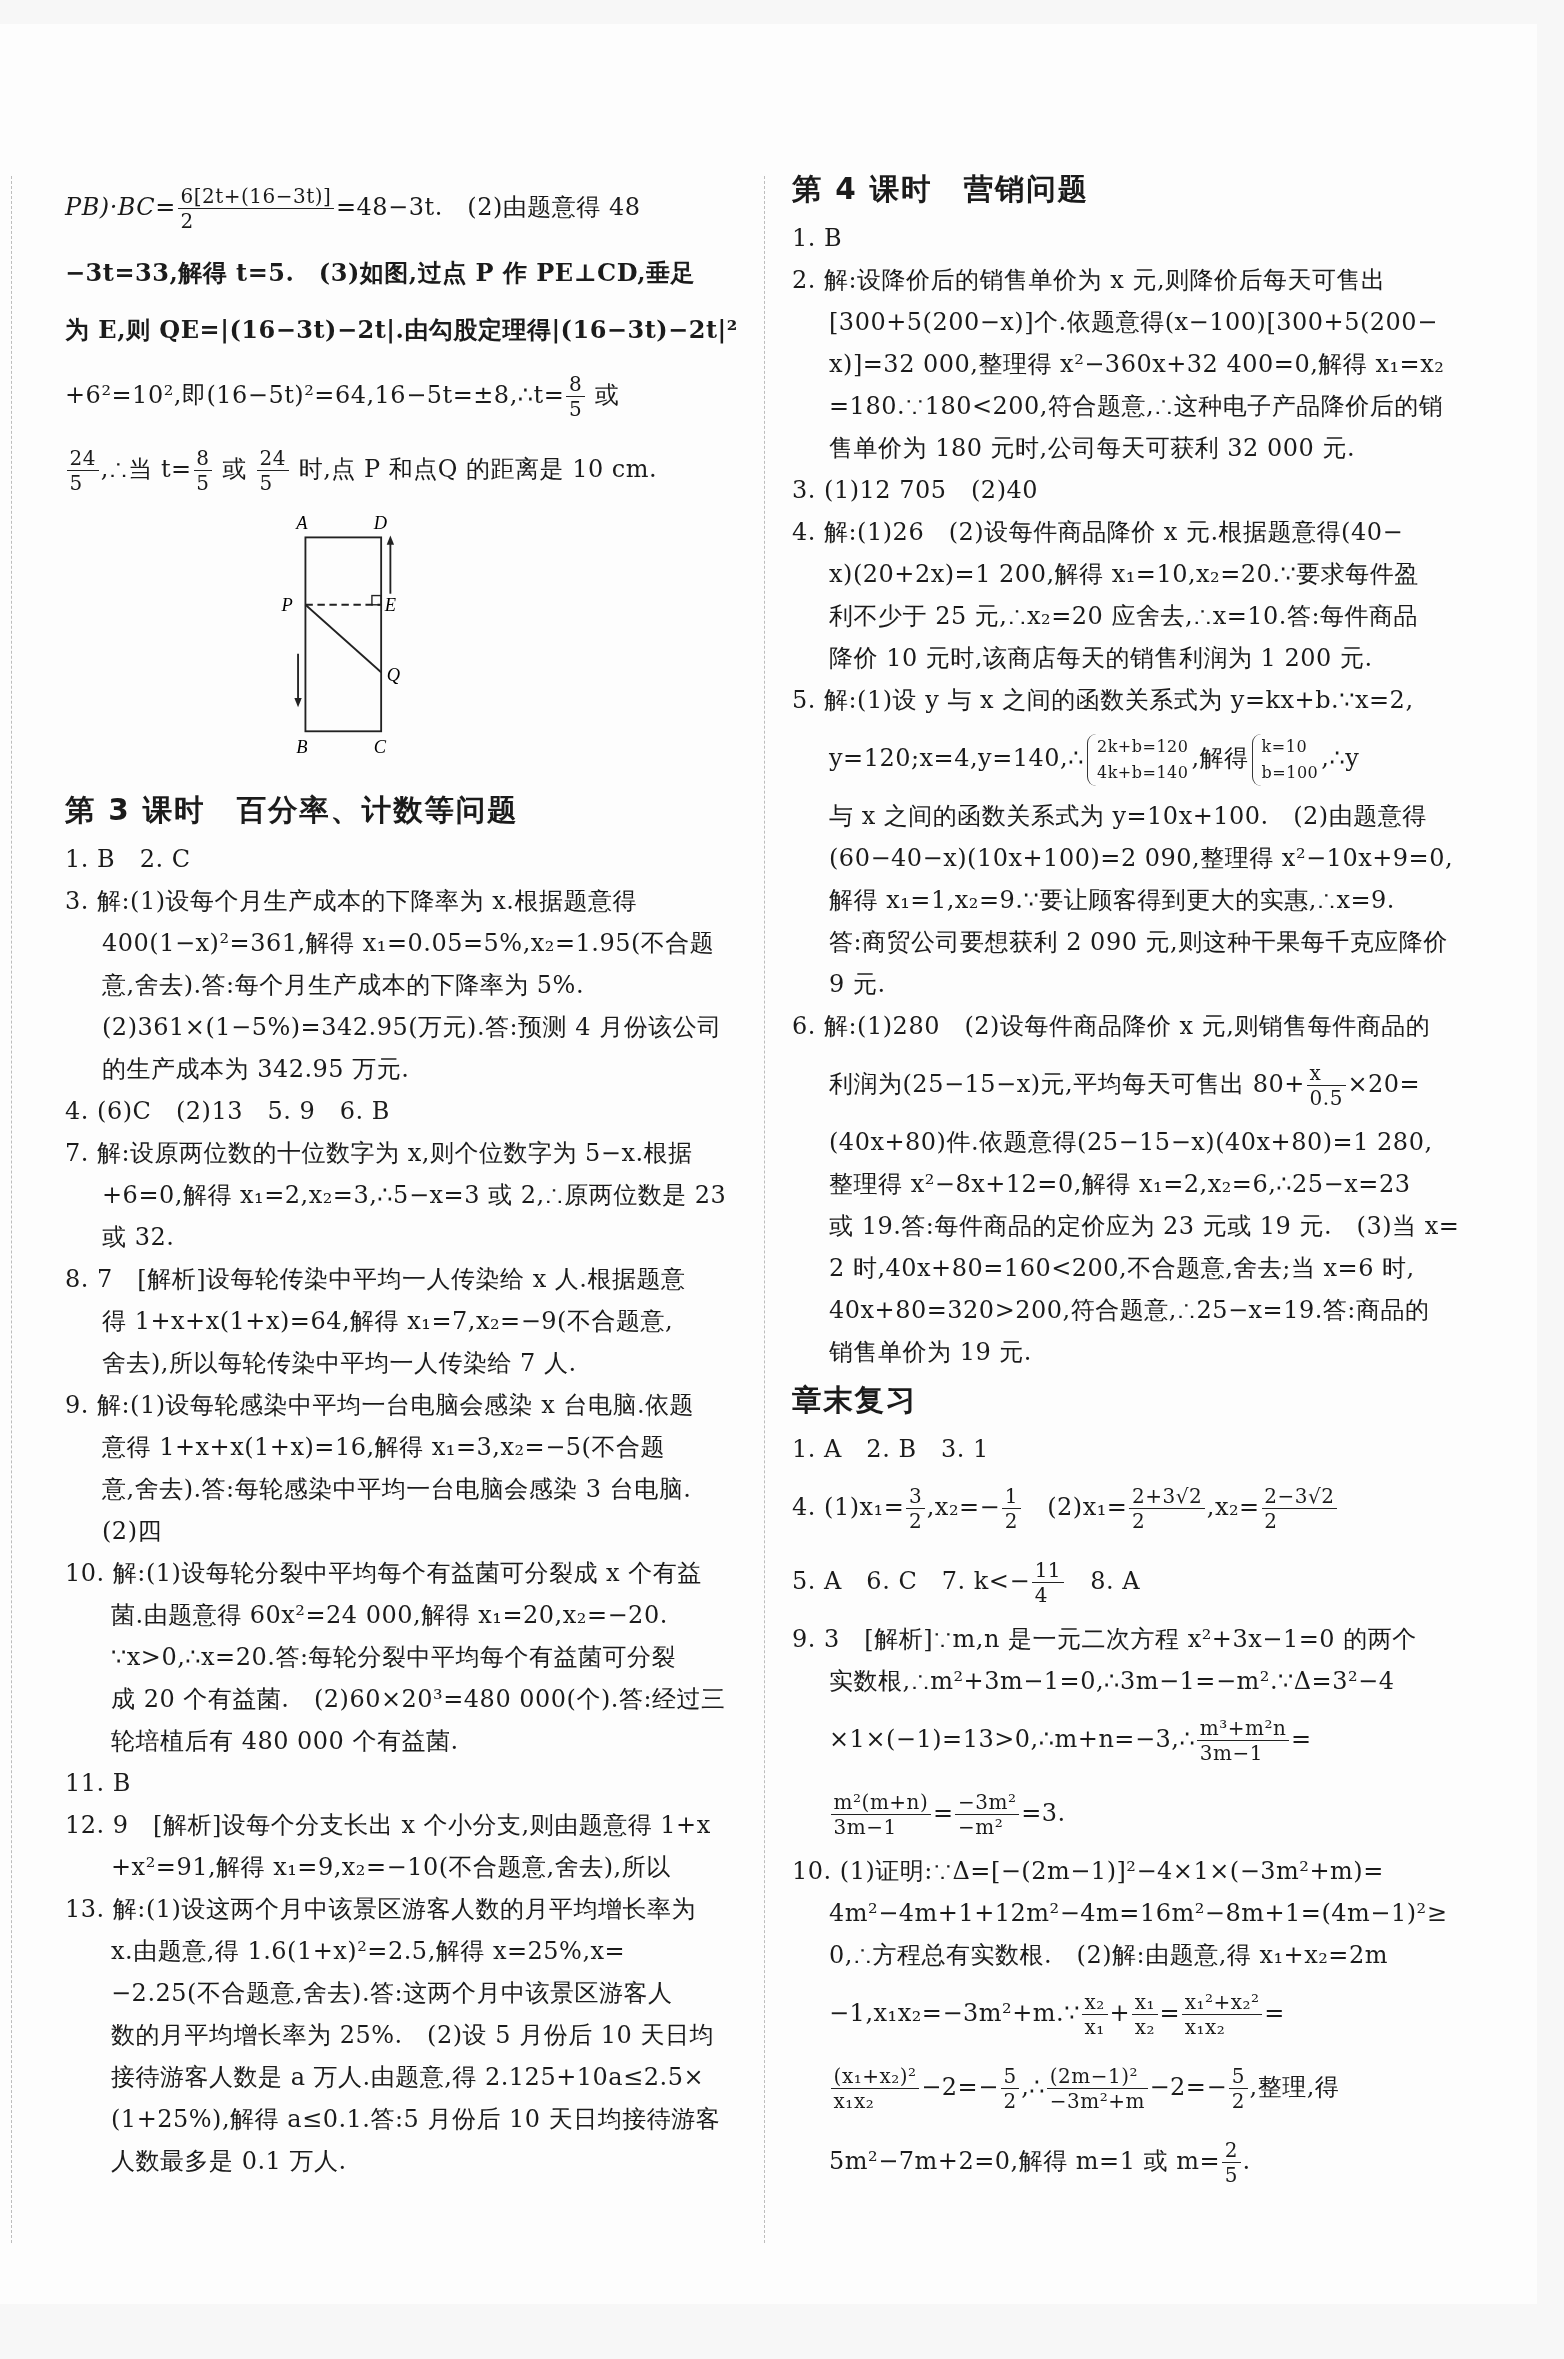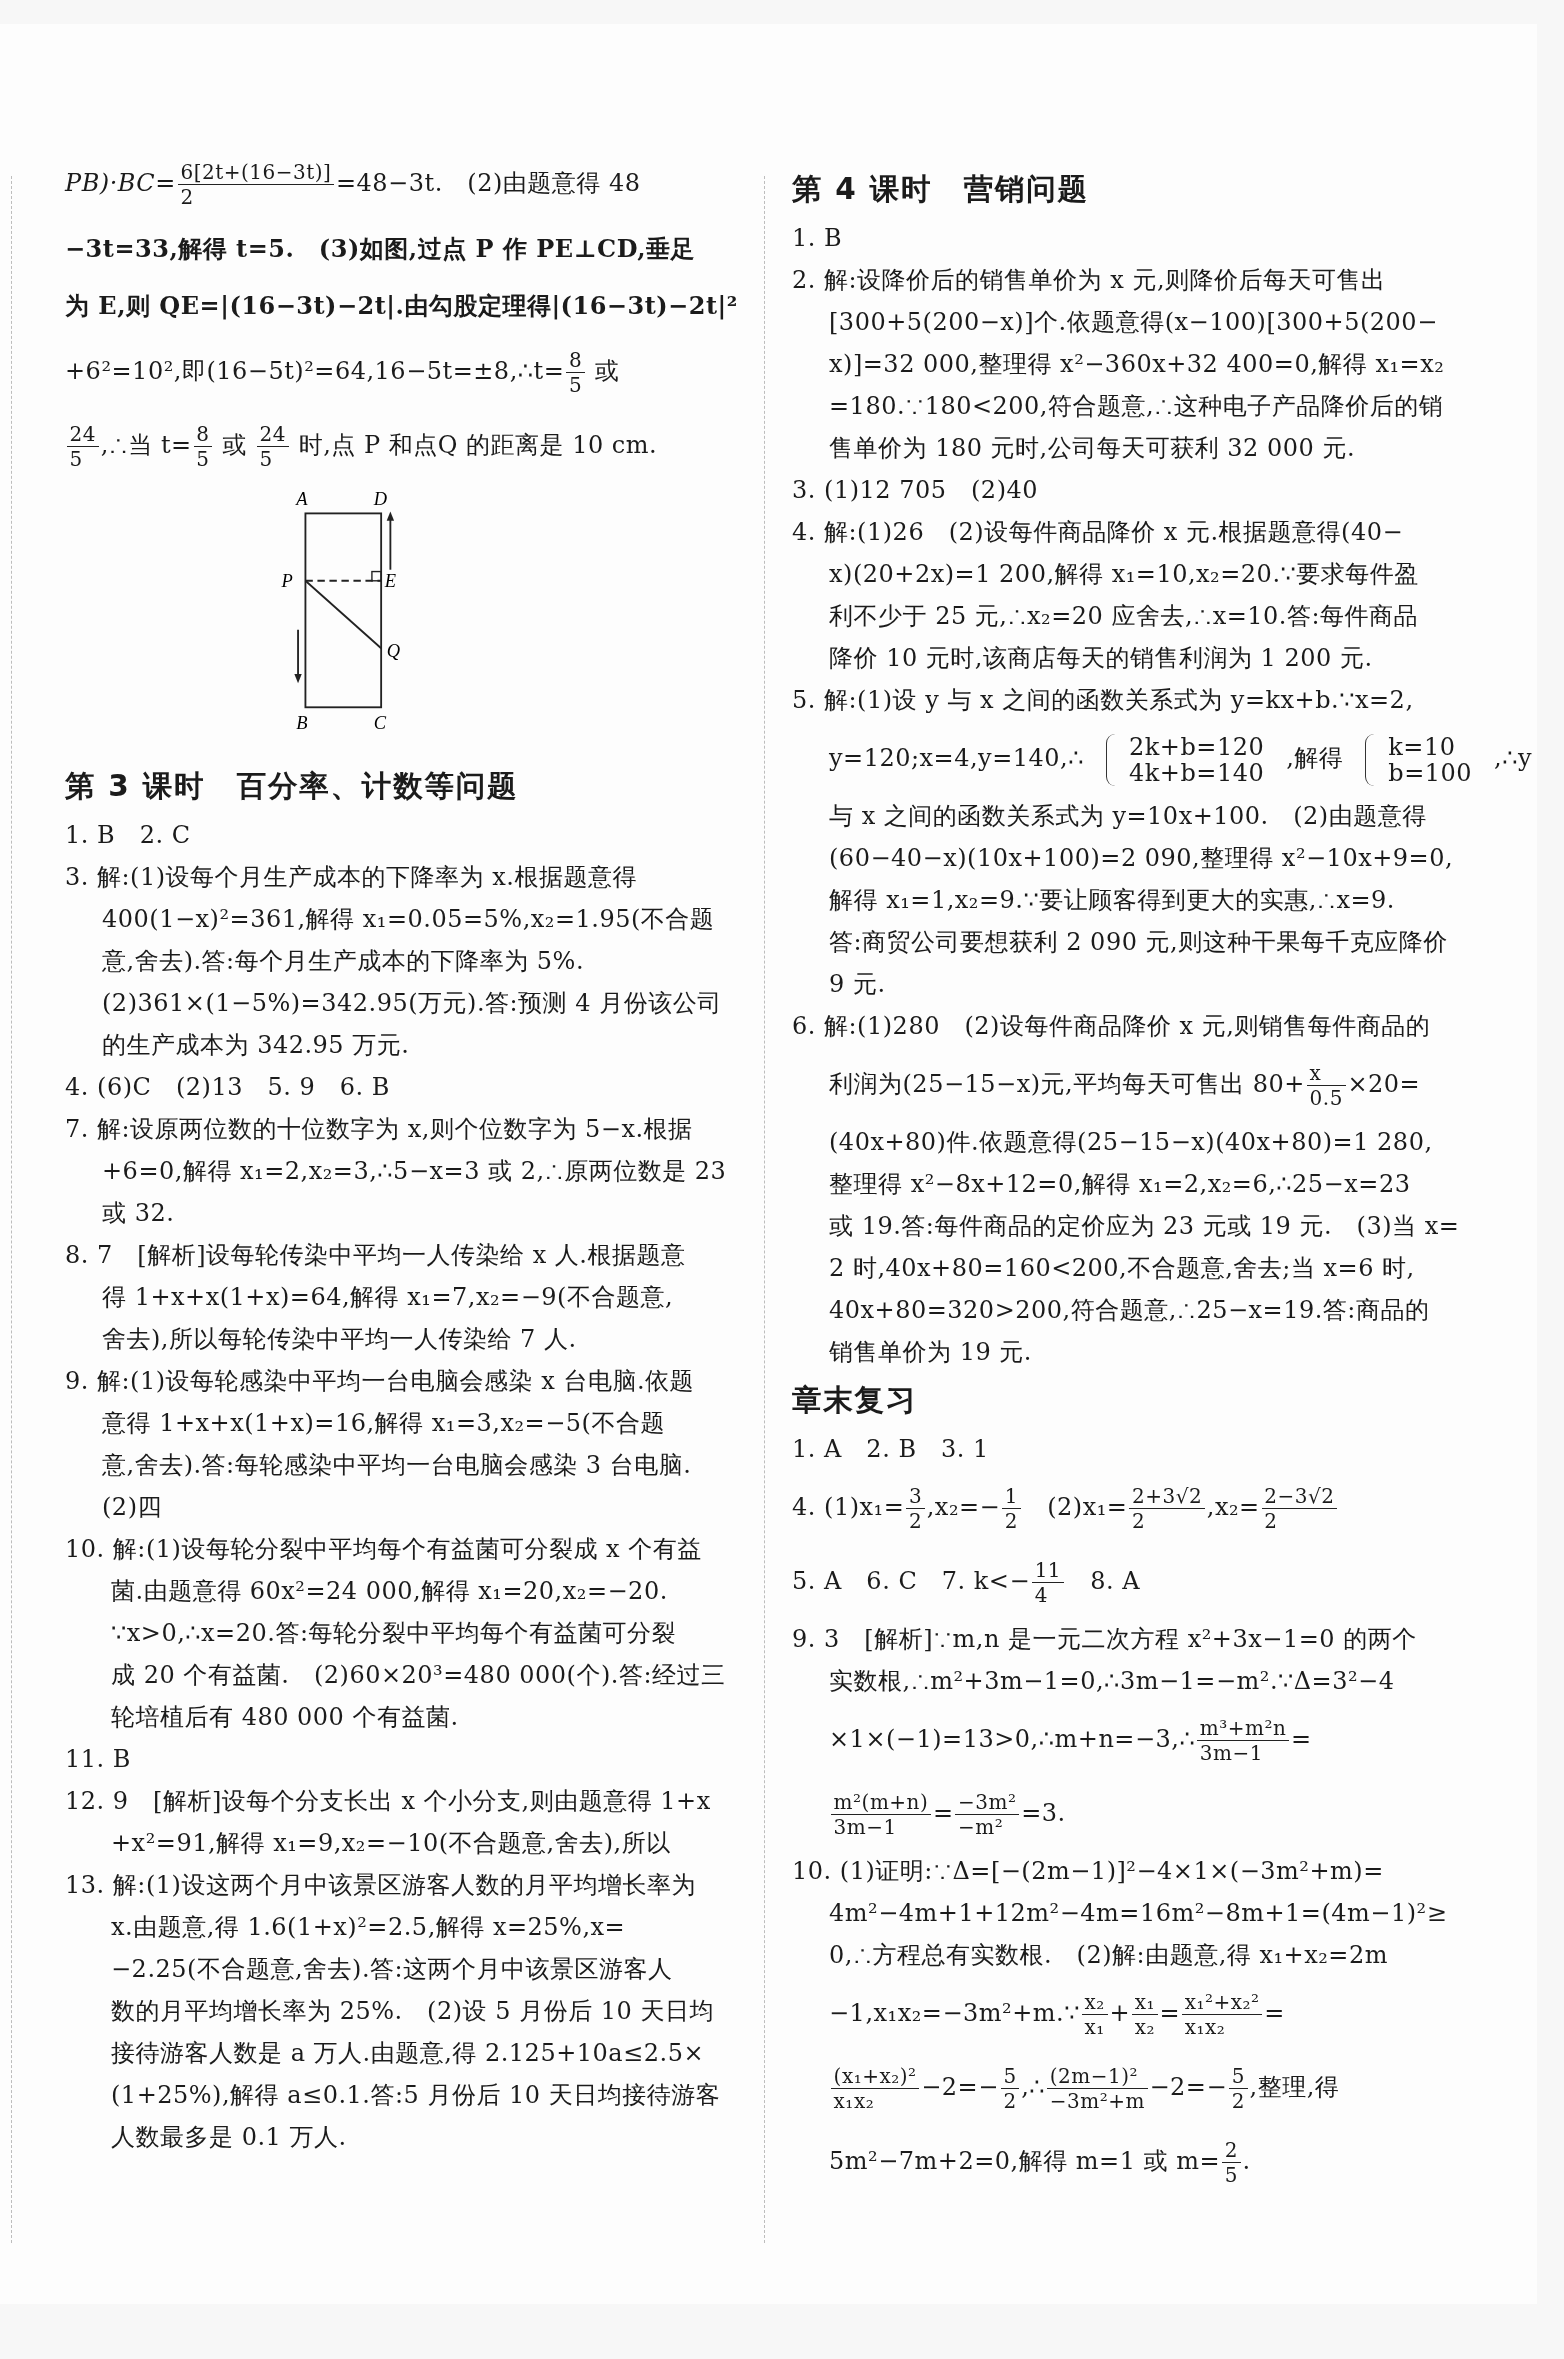--- a/index.html
+++ b/index.html
@@ -1,35 +1,35 @@
 <!DOCTYPE html>
 <html style="font-size:14.8px"><head>
 <meta charset="utf-8">
 <style>
   html,body{margin:0;padding:0;}
   body{width:1564px;height:2359px;background:#f7f7f7;position:relative;overflow:hidden;
        font-family:"DejaVu Serif","Liberation Serif",serif;color:#1b1b1b;}
   .page{position:absolute;left:0;top:24px;width:1537px;height:2280px;background:#fdfdfd;}
   .col{position:absolute;top:0;}
-  .col-left{left:65px;width:683px;top:122px;}
+  .col-left{left:65px;width:683px;top:146px;}
   .col-right{left:792px;width:720px;top:138px;}
   .divider{position:absolute;top:152px;height:2067px;border-left:1.8px dashed #bdbdbd;}
   .divider.left{left:11px;}
   .divider.mid{left:764px;}
   .line{font-size:24px;line-height:42px;white-space:nowrap;letter-spacing:0.5px;}
   .ind{padding-left:37px;}
   .ind2{padding-left:46px;}
   .sec{font-family:"DejaVu Sans","Liberation Sans",sans-serif;font-weight:bold;font-size:29.5px;line-height:55px;letter-spacing:1.8px;}
   .tall{line-height:57px;font-weight:bold;}
   .xtall{line-height:74px;}
   i{font-style:italic;}
   .frac{display:inline-block;vertical-align:middle;text-align:left;font-size:20px;line-height:24px;margin:0 1.8px;}
   .frac .n{display:block;border-bottom:1.4px solid #222;padding:0 2.8px;}
   .frac .d{display:block;padding:0 2.8px;}
-  .brace{display:inline-block;vertical-align:middle;font-size:24px;line-height:26px;border-left:1.8px solid #333;border-radius:9.2px 0 0 9.2px;padding-left:22px;margin:0 22px;}
+  .brace{display:inline-block;vertical-align:middle;font-size:16px;line-height:26px;border-left:1.8px solid #333;border-radius:9.2px 0 0 9.2px;padding-left:9px;margin:0 3px;}
   .fig{position:relative;width:683px;height:277px;}
   .fig svg{position:absolute;left:185px;top:0;}
 </style>
 </head>
 <body>
 
 <div class="page">
   <div class="divider left"></div>
   <div class="divider mid"></div>
 

